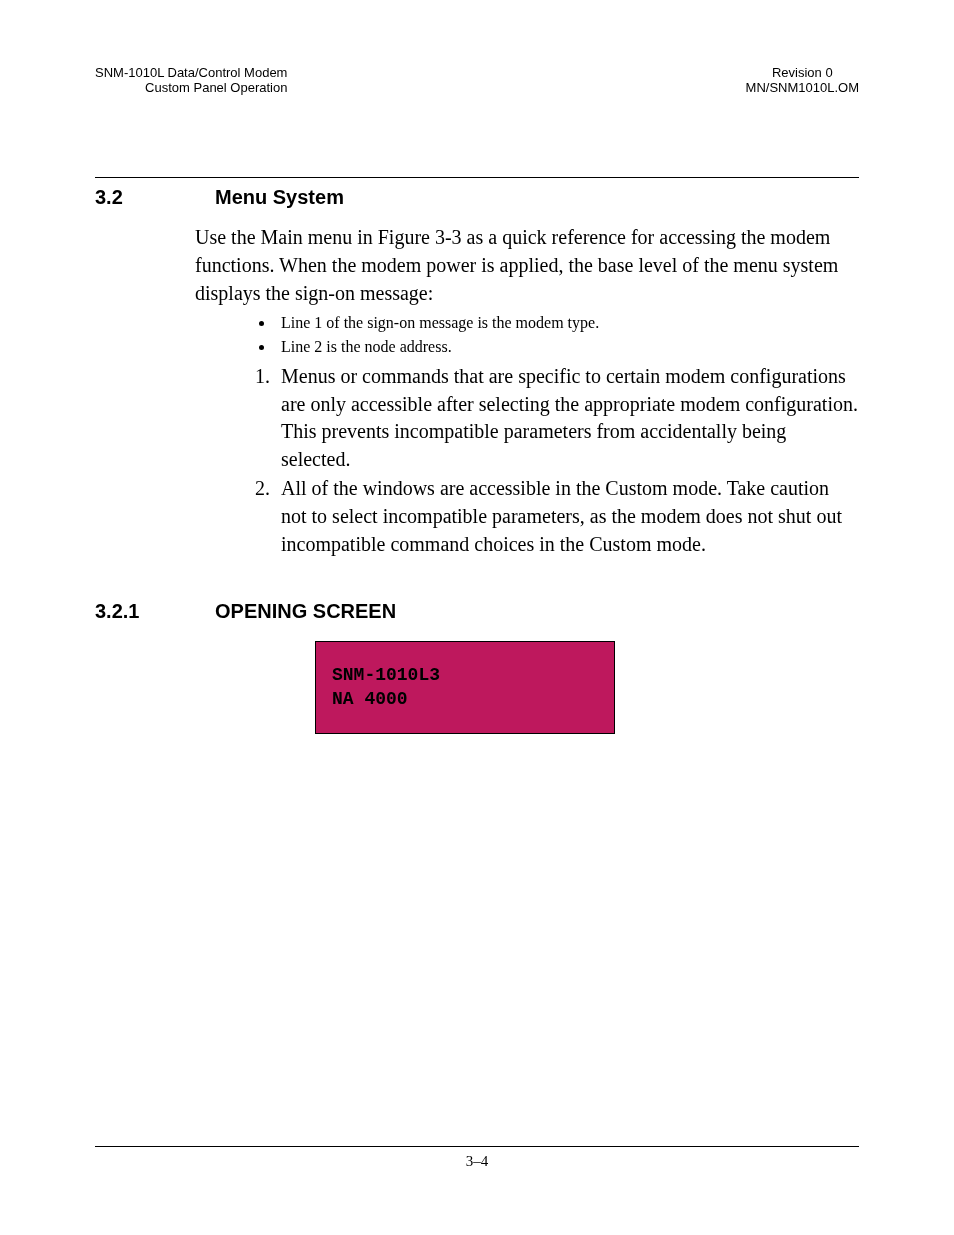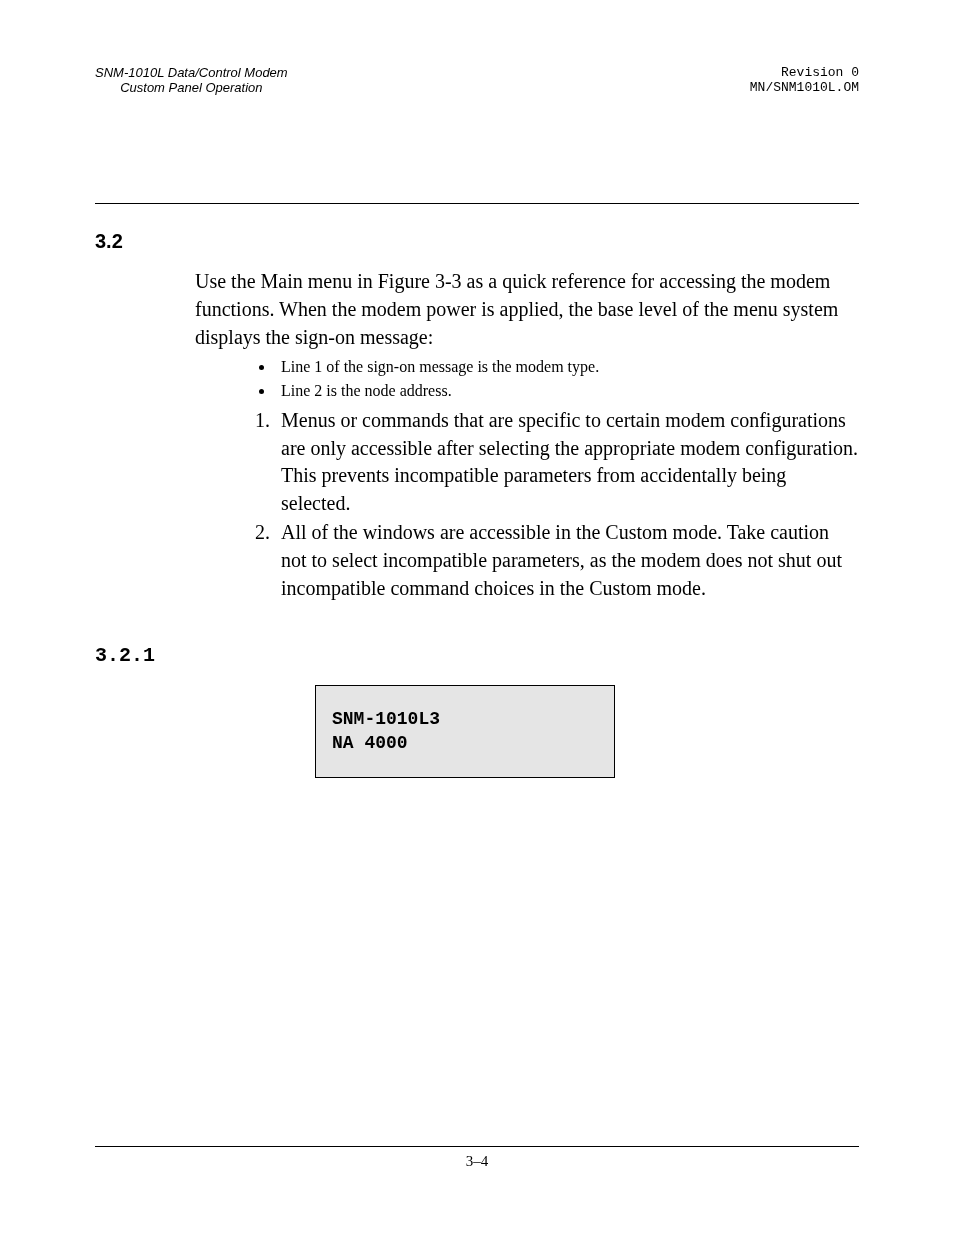--- a/index.html
+++ b/index.html
@@ -22,33 +22,31 @@
       position: relative;
     }
     .header {
       display: flex;
       justify-content: space-between;
       font-family: Arial, Helvetica, sans-serif;
       font-size: 13px;
       margin-bottom: 3px;
     }
     .header-left {
-      text-align: center;
-      font-style: italic;
+      text-align: right;
     }
     .header-right {
-      text-align: right;
-      font-family: Liberation Mono, monospace;
+      text-align: center;
     }
     .section-heading {
       font-family: Arial, Helvetica, sans-serif;
       font-weight: bold;
       font-size: 20px;
-      margin-top: 108px;
-      padding-top: 26px;
+      margin-top: 82px;
+      padding-top: 8px;
       border-top: 1.5px solid #000;
       display: flex;
     }
     .section-number {
       width: 120px;
       flex-shrink: 0;
     }
     .section-title {
       flex: 1;
     }
@@ -81,31 +79,31 @@
       font-size: 20px;
       line-height: 1.38;
     }
     .numbered-list li {
       list-style: decimal;
       margin-left: 20px;
       padding-left: 6px;
       margin-bottom: 2px;
     }
     .subsection-heading {
-      font-family: Liberation Mono, monospace;
+      font-family: Liberation Sans, sans-serif;
       font-weight: bold;
       font-size: 20px;
       margin-top: 42px;
       display: flex;
     }
     .screen-box {
       margin-left: 220px;
       margin-top: 18px;
       border: 1.5px solid #000;
-      background: #e5e5e5;
+      background: #be185d;
       width: 300px;
       padding: 22px 16px 22px 16px;
       font-family: "Courier New", Courier, monospace;
       font-size: 18px;
       font-weight: bold;
       line-height: 1.3;
       white-space: pre;
     }
     .footer {
       position: absolute;
@@ -129,37 +127,39 @@
       <div>Custom Panel Operation</div>
     </div>
     <div class="header-right">
       <div>Revision 0</div>
       <div>MN/SNM1010L.OM</div>
     </div>
   </div>
 
   <div class="section-heading">
     <span class="section-number">3.2</span>
+    <span class="section-title">Menu System</span>
   </div>
 
   <div class="body-text">Use the Main menu in                            Figure 3-3 as a quick reference for accessing the modem functions. When the modem power is applied, the base level of the menu system displays the sign-on message:</div>
 
   <ul class="bullet-list">
     <li>Line 1 of the sign-on message is the modem type.</li>
     <li>Line 2 is the node address.</li>
   </ul>
 
 
   <ol class="numbered-list">
     <li>Menus or commands that are specific to certain modem configurations are only accessible after selecting the appropriate modem configuration. This prevents incompatible parameters from accidentally being selected.</li>
     <li>All of the windows are accessible in the Custom mode. Take caution not to select incompatible parameters, as the modem does not shut out incompatible command choices in the Custom mode.</li>
   </ol>
 
   <div class="subsection-heading">
     <span class="section-number">3.2.1</span>
+    <span class="section-title">OPENING SCREEN</span>
   </div>
 
   <div class="screen-box"><span>SNM-1010L3</span>
 <span>NA 4000</span></div>
 
   <div class="footer">
     <span>3–4</span>
   </div>
 
 </div>

